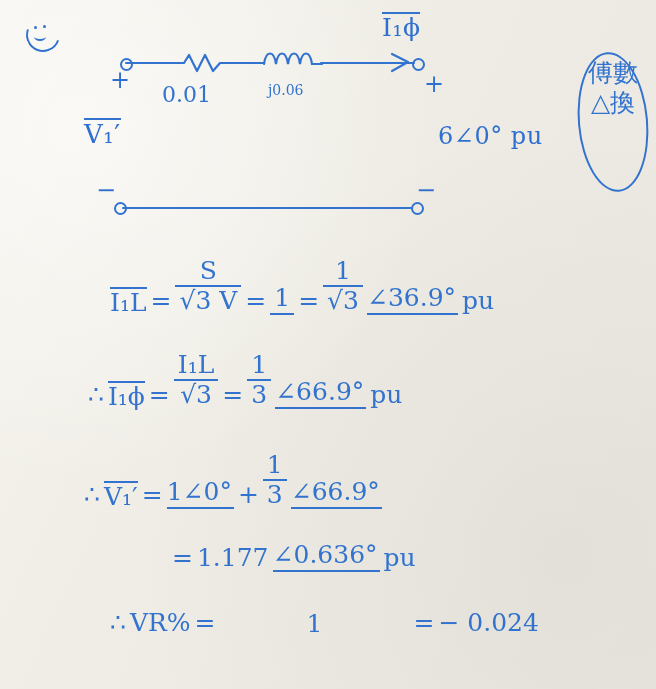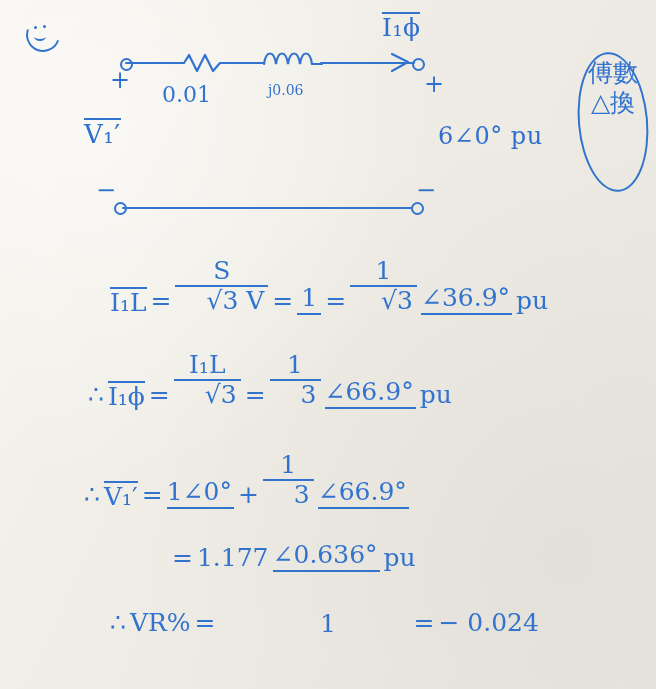--- a/index.html
+++ b/index.html
@@ -58,21 +58,20 @@
     line-height: 1.05;
   }
   .frac .num {
     display: block;
     padding: 0 4px 1px 4px;
     border-bottom: 2px solid #3273cf;
   }
   .frac .den {
     display: block;
     padding: 1px 4px 0 4px;
-    margin-left: 27px;
   }
   .ovl {
     border-top: 2px solid #3273cf;
     padding-top: 1px;
     display: inline-block;
     line-height: 1.0;
   }
   .corner-note {
     position: absolute;
     right: 14px;

